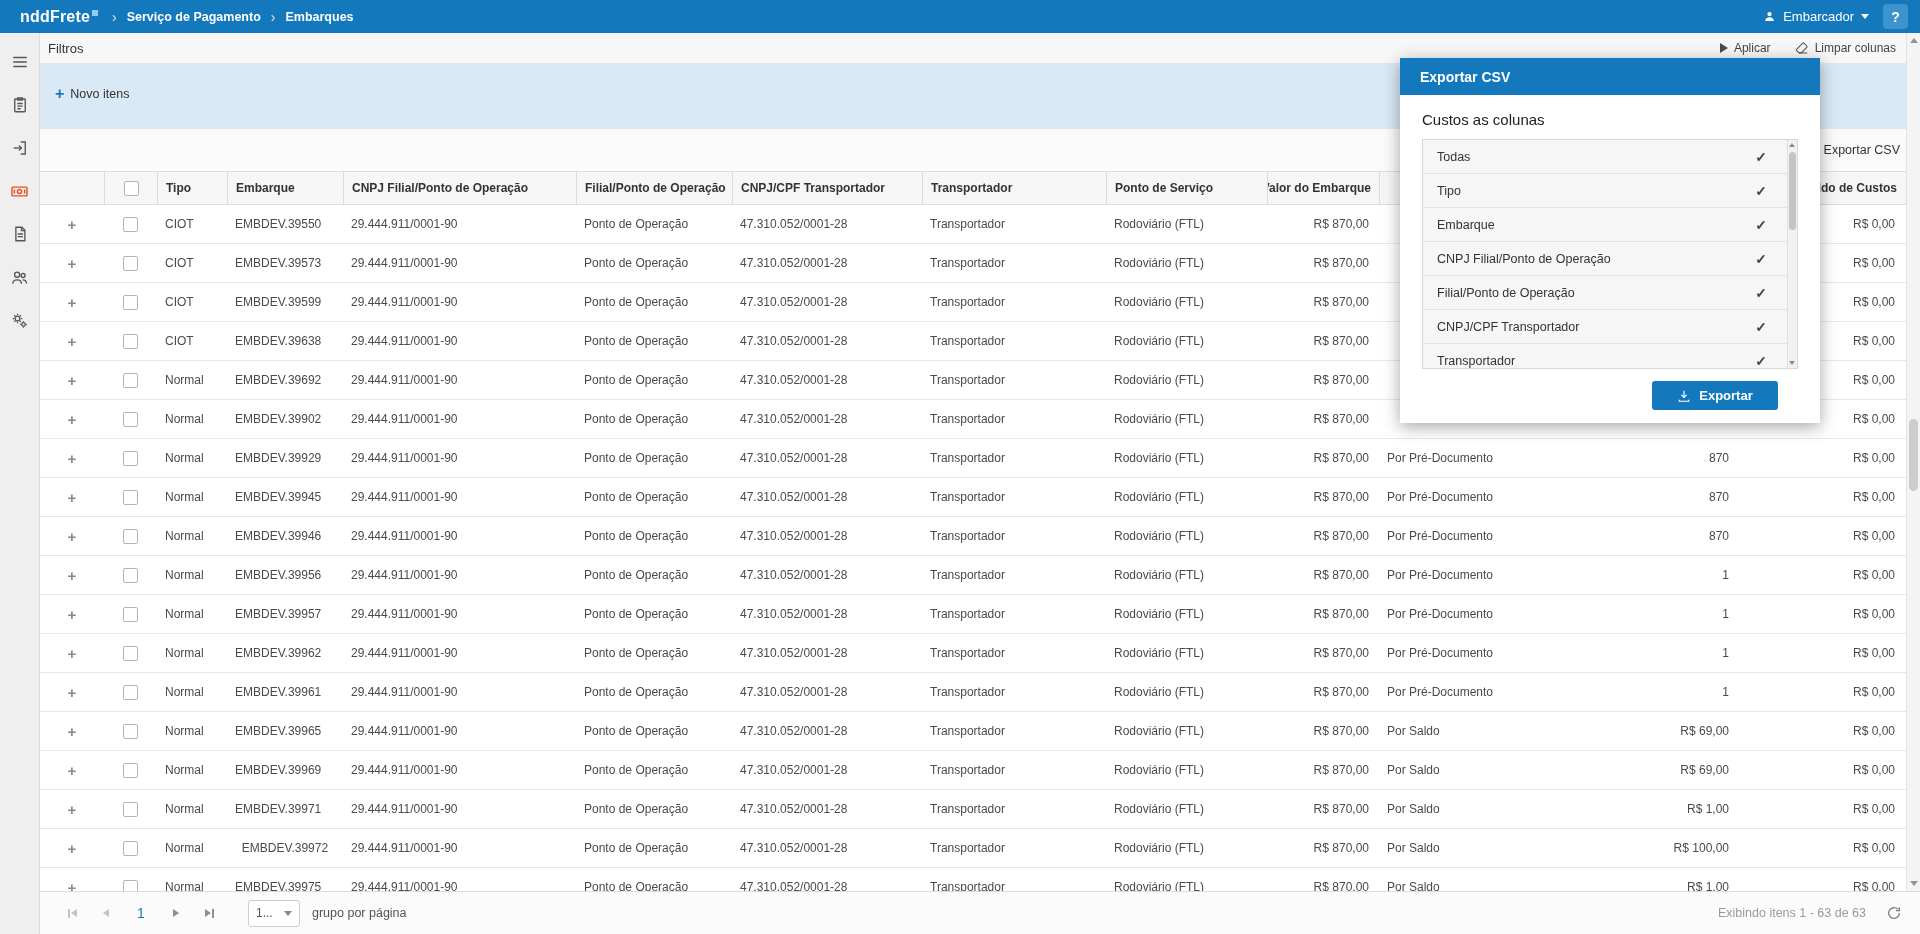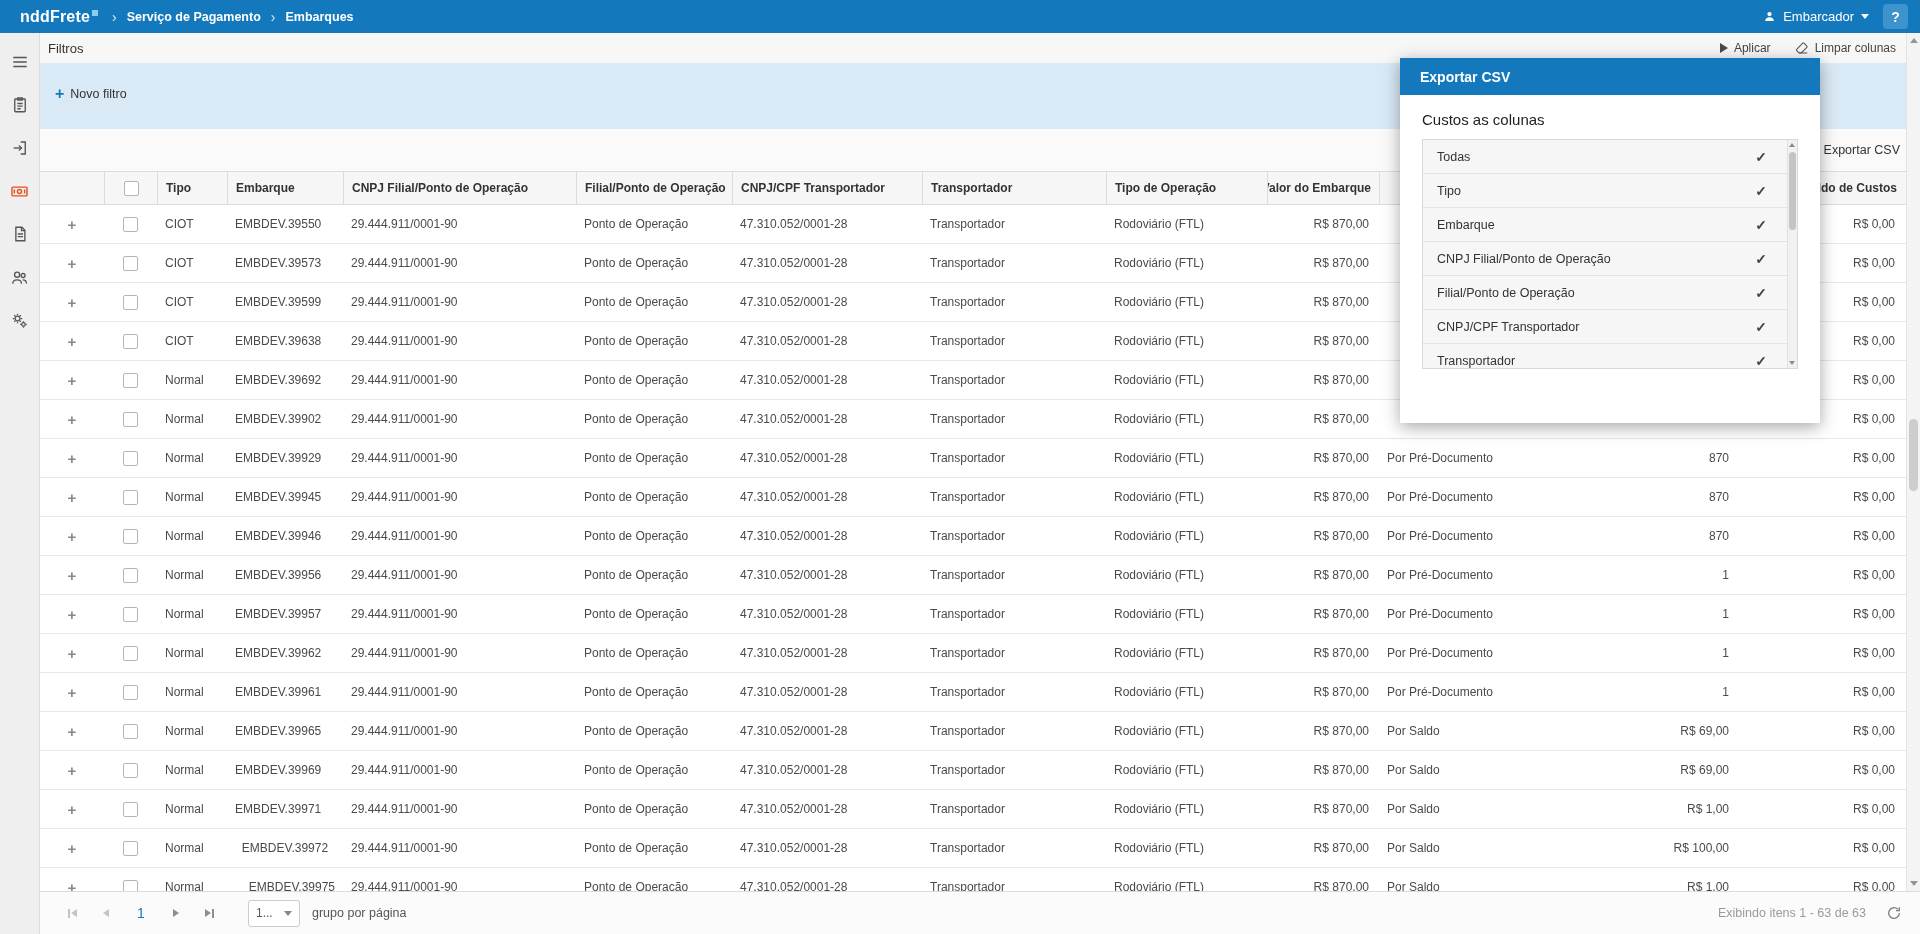--- a/index.html
+++ b/index.html
@@ -214,21 +214,21 @@
             <path d="M7 20.5H21"></path>
           </svg>
         <span>Limpar colunas</span>
       </div>
     </div>
   </div>
 
   <div class="group-band">
     <div class="new-group">
       <span class="plus-blue">+</span>
-      <span class="ng-label">Novo filtro</span>
+      <span class="ng-label">Novo itens</span>
     </div>
   </div>
 
   <div class="toolbar-row">
     <div class="export-link">
       <svg width="14" height="14" viewBox="0 0 24 24" fill="none" stroke="#333" stroke-width="2">
           <path d="M12 3v11"></path>
           <path d="M7.5 10L12 14.5 16.5 10"></path>
           <path d="M4 18.5V21h16v-2.5"></path>
         </svg>
@@ -240,21 +240,21 @@
       <div class="gh-cell" style="width: 64px; justify-content: center;"></div>
       <div class="gh-cell" style="width: 53px; justify-content: center;">
         <div class="checkbox"></div>
       </div>
       <div class="gh-cell" style="width: 70px; justify-content: flex-start;">Tipo</div>
       <div class="gh-cell" style="width: 116px; justify-content: flex-start;">Embarque</div>
       <div class="gh-cell" style="width: 233px; justify-content: flex-start;">CNPJ Filial/Ponto de Operação</div>
       <div class="gh-cell" style="width: 156px; justify-content: flex-start;">Filial/Ponto de Operação</div>
       <div class="gh-cell" style="width: 190px; justify-content: flex-start;">CNPJ/CPF Transportador</div>
       <div class="gh-cell" style="width: 184px; justify-content: flex-start;">Transportador</div>
-      <div class="gh-cell" style="width: 161px; justify-content: flex-start;">Tipo de Operação</div>
+      <div class="gh-cell" style="width: 161px; justify-content: flex-start;">Ponto de Serviço</div>
       <div class="gh-cell" style="width: 112px; justify-content: flex-end;">Valor do Embarque</div>
       <div class="gh-cell" style="width: 190px; justify-content: flex-start;"></div>
       <div class="gh-cell" style="width: 170px; justify-content: flex-end;"></div>
       <div class="gh-cell" style="width: 166px; justify-content: flex-end;">Saldo de Custos</div>
     </div>
   <div class="grid-body" id="grid-body">
       <div class="grid-row">
         <div class="gc center" style="width: 64px;">
           <span class="plus">+</span>
         </div>
@@ -578,21 +578,21 @@
         <div class="gc" style="width: 166px; text-align: right; padding-right: 10px;">R$ 0,00</div>
       </div>
       <div class="grid-row">
         <div class="gc center" style="width: 64px;">
           <span class="plus">+</span>
         </div>
         <div class="gc center" style="width: 53px;">
           <div class="checkbox"></div>
         </div>
         <div class="gc" style="width: 70px; text-align: left;">Normal</div>
-        <div class="gc" style="width: 116px; text-align: right;">EMBDEV.39975</div>
+        <div class="gc" style="width: 116px; text-align: left;">EMBDEV.39975</div>
         <div class="gc" style="width: 233px; text-align: left;">29.444.911/0001-90</div>
         <div class="gc" style="width: 156px; text-align: left;">Ponto de Operação</div>
         <div class="gc" style="width: 190px; text-align: left;">47.310.052/0001-28</div>
         <div class="gc" style="width: 184px; text-align: left;">Transportador</div>
         <div class="gc" style="width: 161px; text-align: left;">Rodoviário (FTL)</div>
         <div class="gc" style="width: 112px; text-align: right; padding-right: 10px;">R$ 870,00</div>
         <div class="gc" style="width: 190px; text-align: left;">Por Saldo</div>
         <div class="gc" style="width: 170px; text-align: right; padding-right: 10px;">R$ 1,00</div>
         <div class="gc" style="width: 166px; text-align: right; padding-right: 10px;">R$ 0,00</div>
       </div>
@@ -670,13 +670,23 @@
           <span>Transportador</span>
           <span class="check">✓</span>
         </div>
       </div>
     <div class="list-scroll">
       <span class="arrow-up"></span>
       <span class="thumb"></span>
       <span class="arrow-down"></span>
     </div>
   </div>
+  <div class="modal-footer">
+    <button class="export-btn">
+      <svg width="14" height="14" viewBox="0 0 24 24" fill="none" stroke="#fff" stroke-width="2">
+          <path d="M12 3v11"></path>
+          <path d="M7.5 10L12 14.5 16.5 10"></path>
+          <path d="M4 18.5V21h16v-2.5"></path>
+        </svg>
+      <span>Exportar</span>
+    </button>
+  </div>
 </div>
 
 </body></html>

